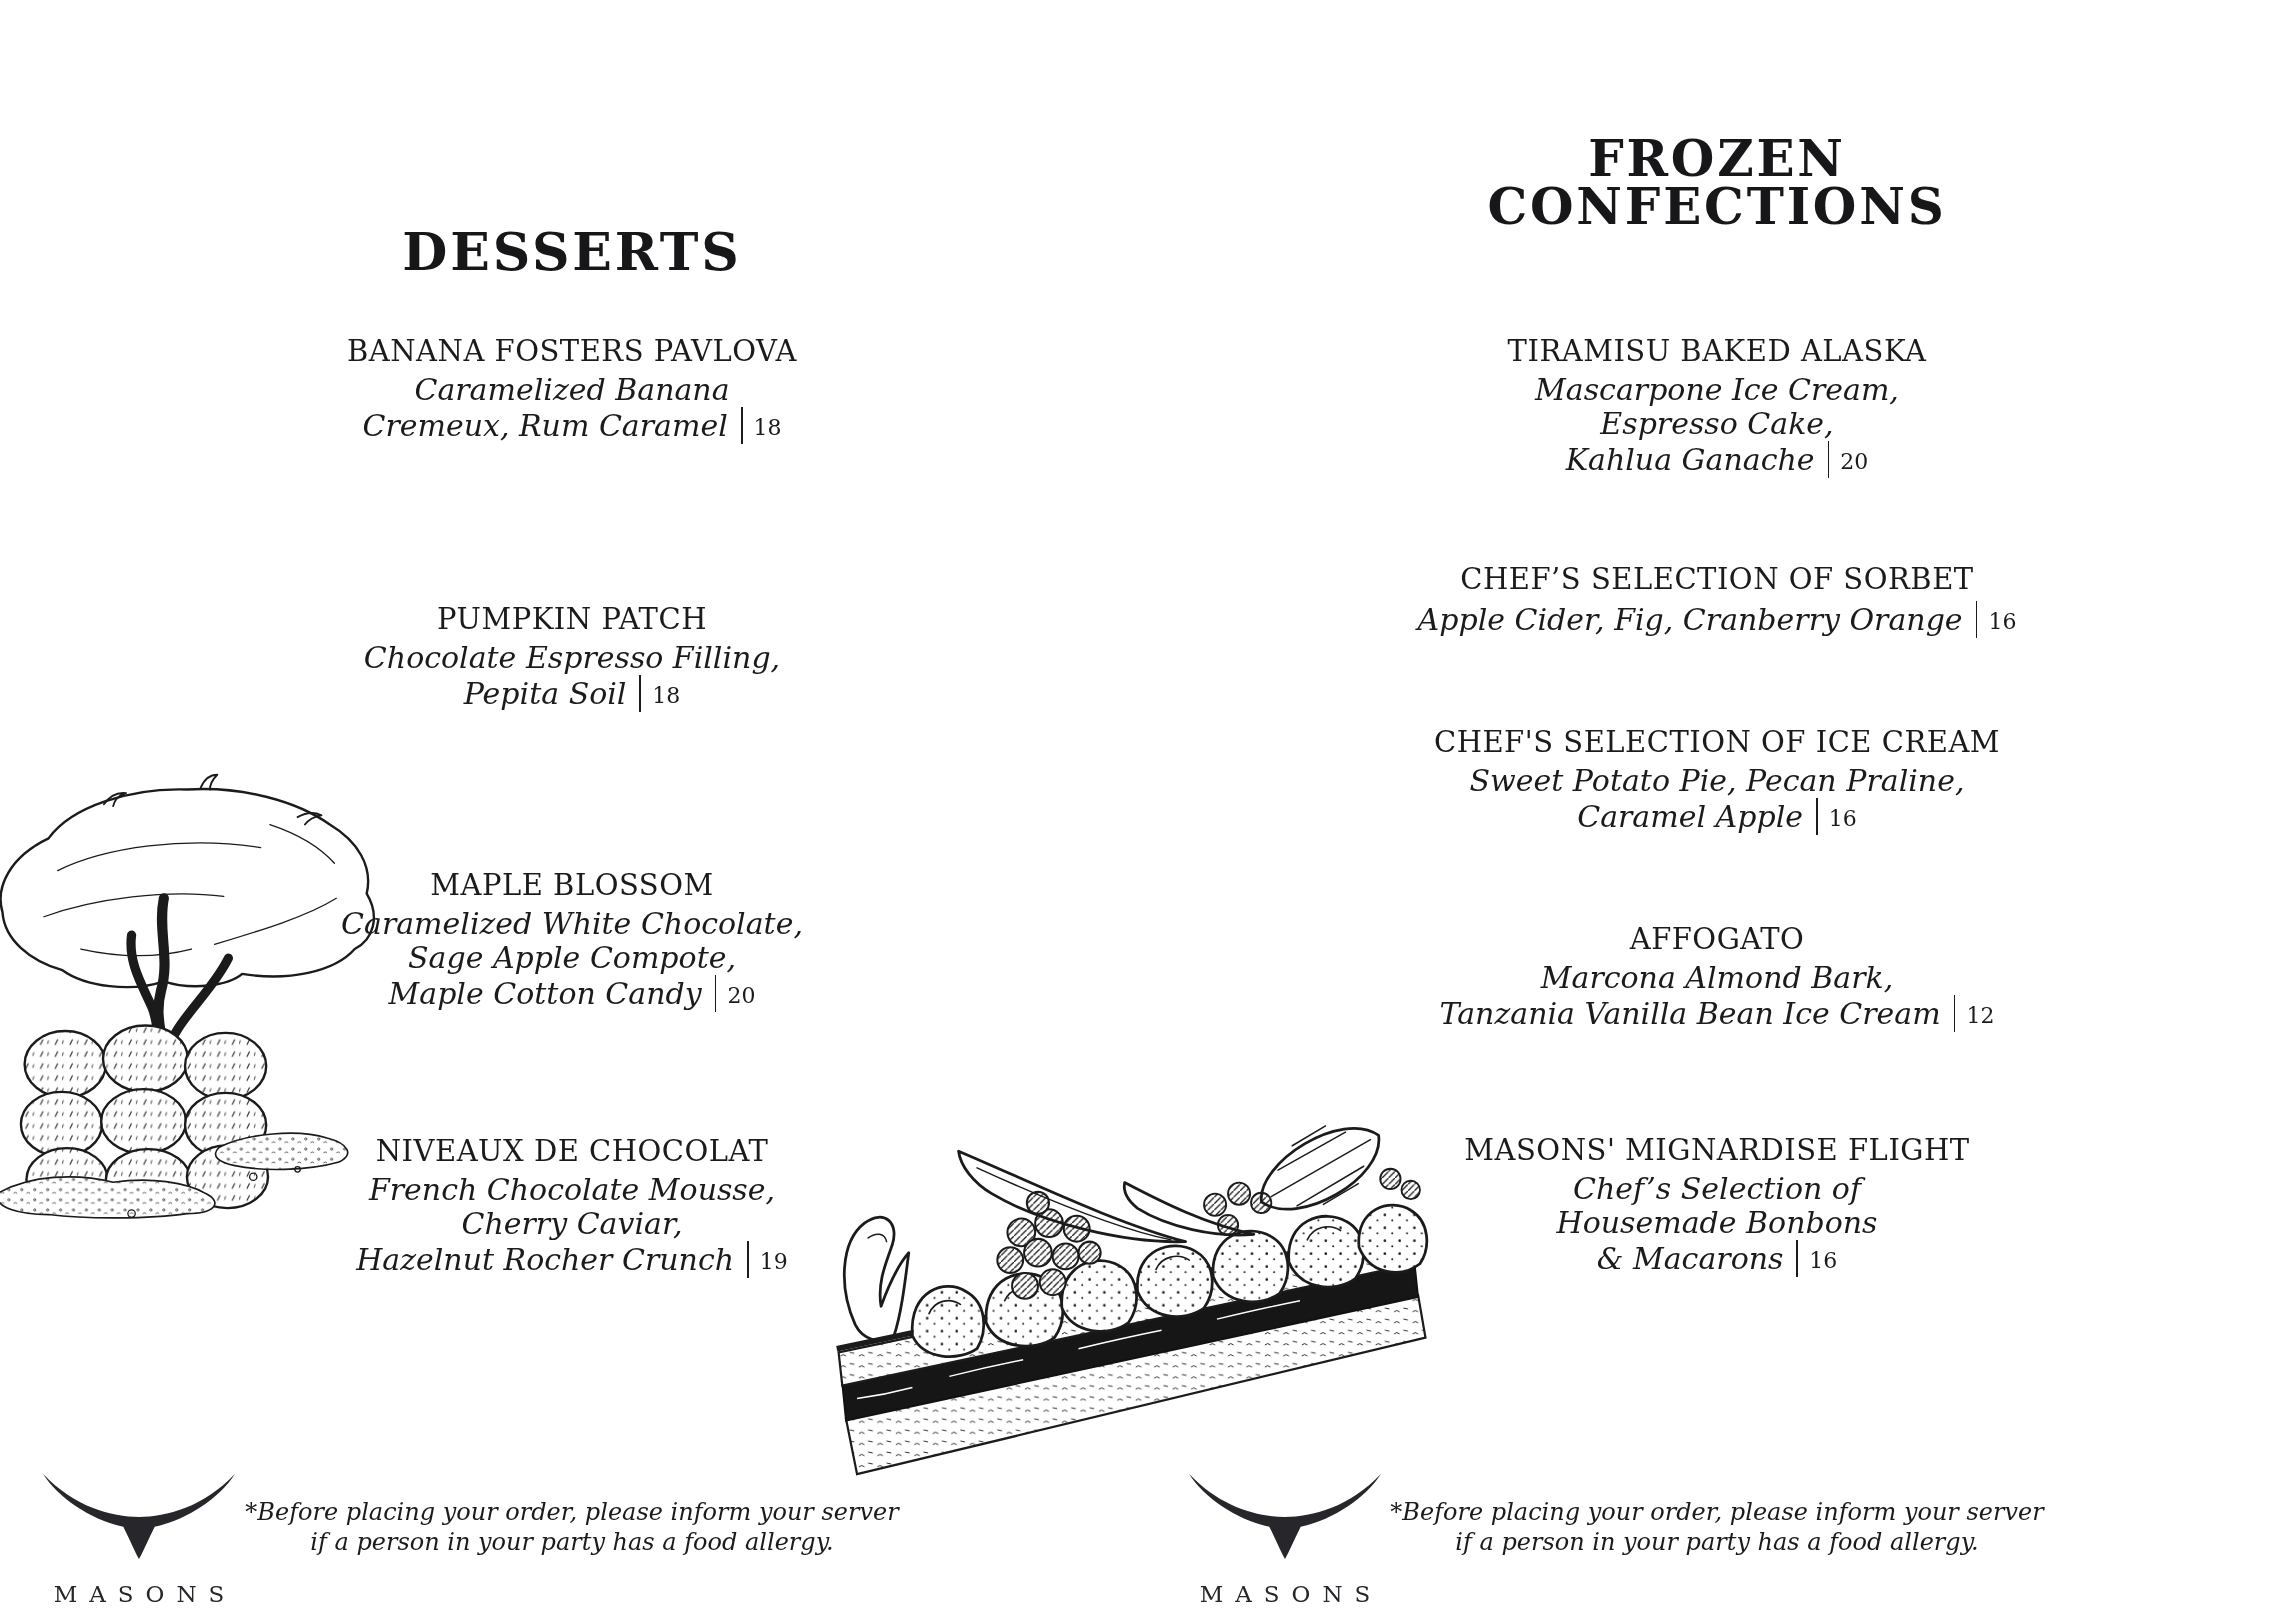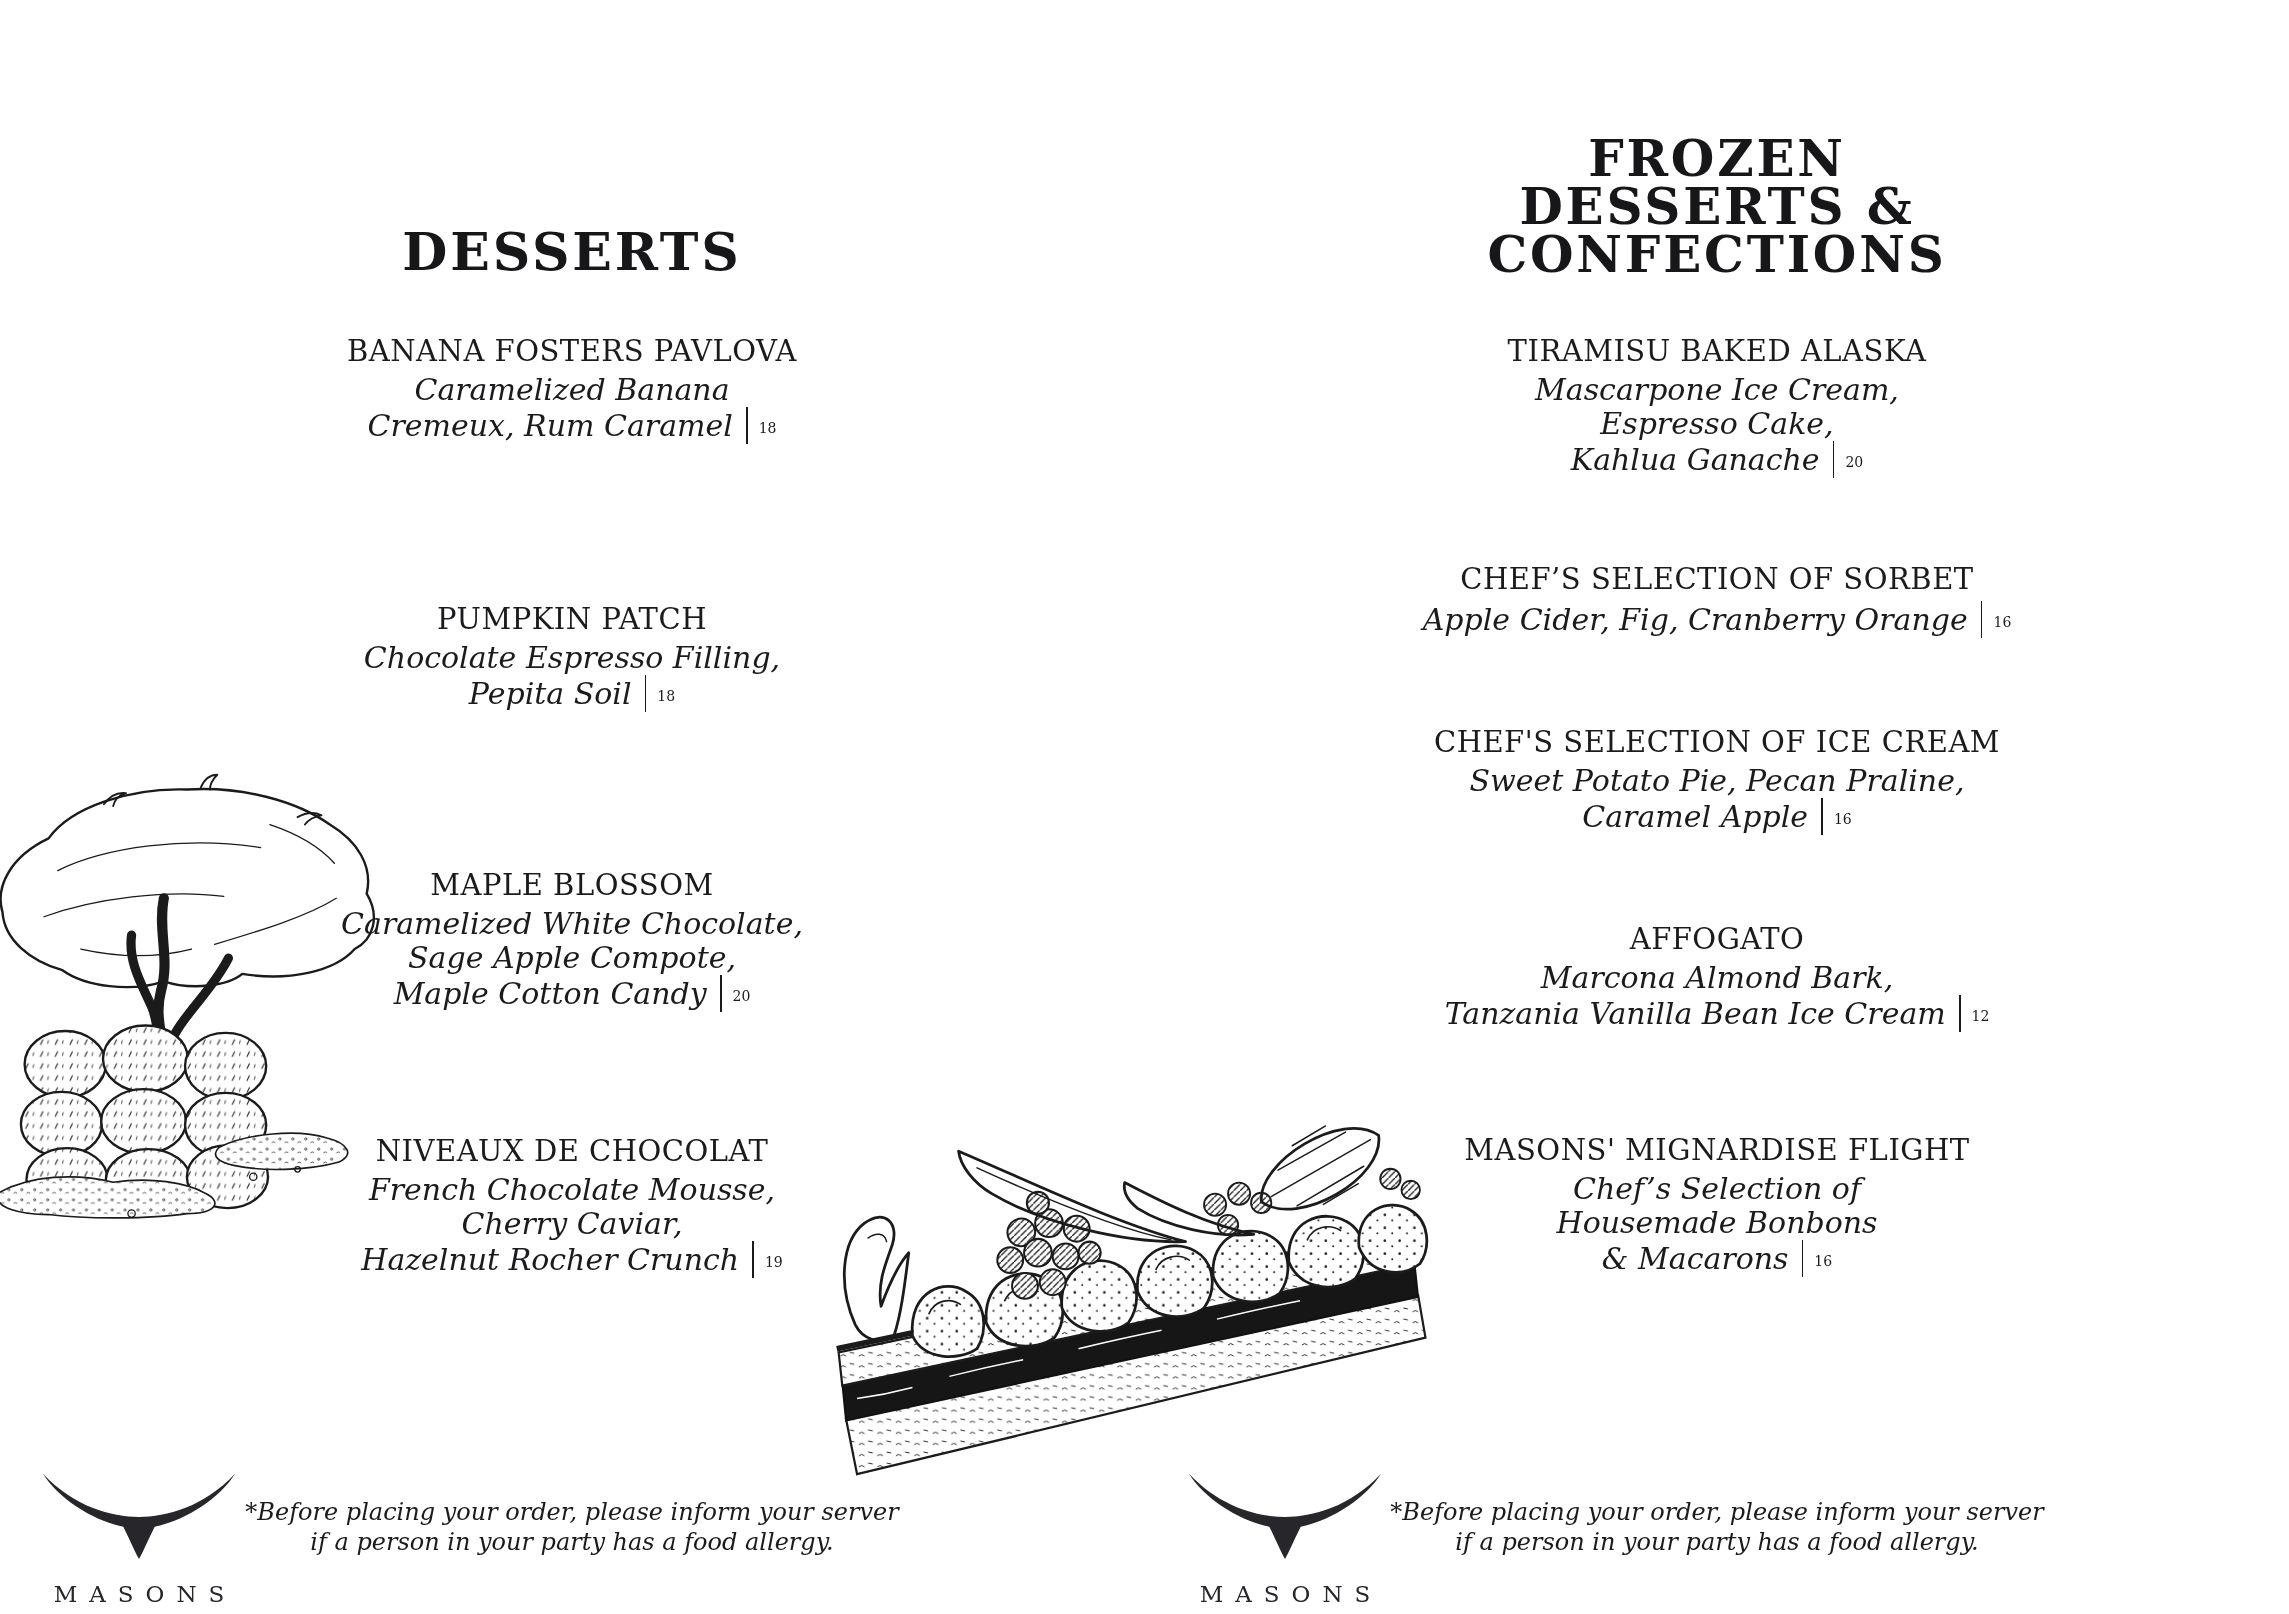--- a/index.html
+++ b/index.html
@@ -22,21 +22,21 @@
     font-size:29px;line-height:39px;letter-spacing:0.5px;
     color:#1b1b1e;margin-bottom:1.8px;
   }
   .item-line{
     font-style:italic;font-size:30px;line-height:34px;color:#1b1b1e;
   }
   .pbar{
     display:inline-block;width:1.8px;height:37px;background:#1b1b1e;
     vertical-align:middle;margin:0 11px 5.5px 13px;
   }
-  .pnum{font-style:normal;font-size:14px;vertical-align:middle;}
+  .pnum{font-style:normal;font-size:22px;vertical-align:middle;}
   .disclaimer{
     position:absolute;width:100%;text-align:center;
     font-style:italic;font-size:24px;line-height:30px;color:#1b1b1e;
   }
   .logo{position:absolute;width:222px;text-align:center;}
   .logo svg{display:block;margin:0 auto;}
   .logo-name{
     font-size:23px;letter-spacing:12px;text-indent:12px;
     color:#26262b;margin-top:19px;font-weight:500;
   }
@@ -83,21 +83,20 @@
   <div class="disclaimer" style="top:1497px;">
     <div>*Before placing your order, please inform your server</div>
     <div>if a person in your party has a food allergy.</div>
   </div>
 </div>
 
 <div class="half half-right">
 
   <div class="col-title right" style="top:135px;line-height:48px;">
     <div>FROZEN</div>
-    <div>DESSERTS  &amp;</div>
     <div>CONFECTIONS</div>
   </div>
 
   <div class="menu-item" style="top:332px;">
     <div class="item-name">TIRAMISU BAKED ALASKA</div>
     <div class="item-line">Mascarpone Ice Cream,</div>
     <div class="item-line">Espresso Cake,</div>
     <div class="item-line"><span>Kahlua Ganache</span><span class="pbar"></span><span class="pnum">20</span></div>
   </div>
 

